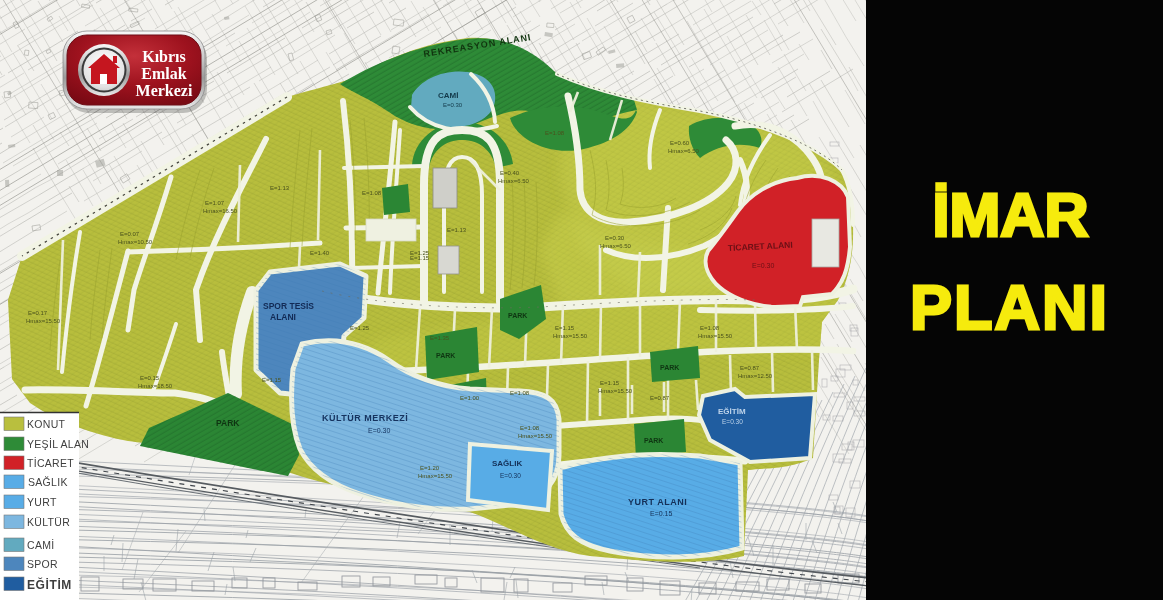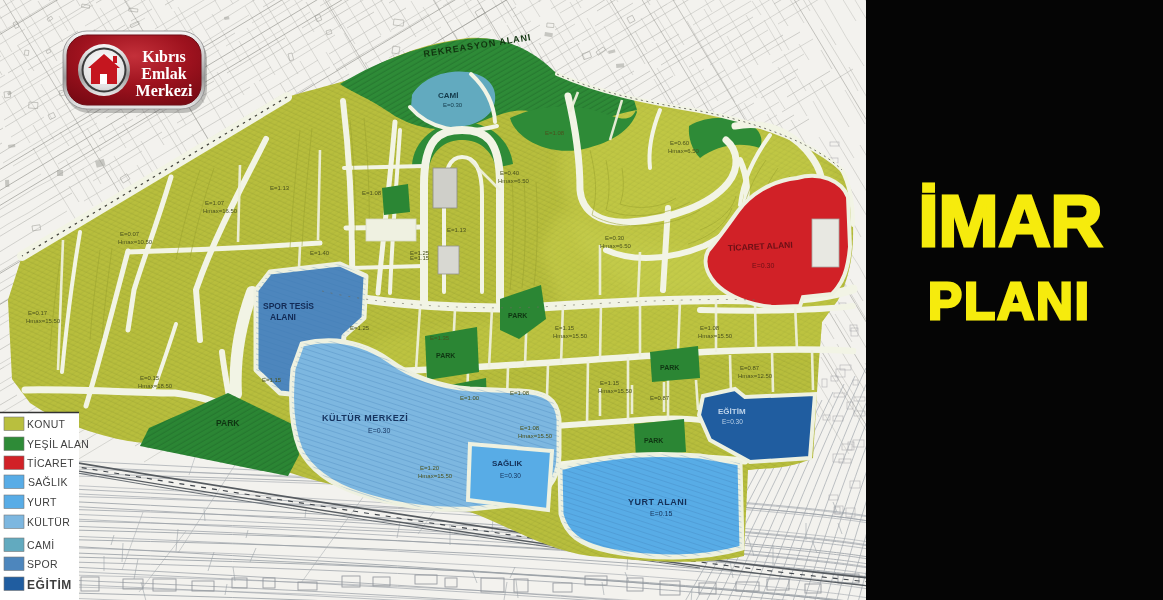--- a/index.html
+++ b/index.html
@@ -1,19 +1,19 @@
 <!DOCTYPE html>
 <html><head>
 <meta charset="utf-8">
 <style>
 html,body{margin:0;padding:0;background:#000;}
 #stage{position:relative;width:1163px;height:600px;overflow:hidden;background:#050505;font-family:"Liberation Sans",sans-serif;}
 #panel{position:absolute;left:866px;top:0;width:297px;height:600px;background:#050505;text-align:center;}
-.t1{position:absolute;left:-4px;width:297px;top:185px;font-size:72px;font-weight:bold;color:#f6eb0d;-webkit-text-stroke:3px #f6eb0d;line-height:1;}
-.t2{position:absolute;left:-5px;width:297px;top:276px;font-size:51px;font-weight:bold;color:#f6eb0d;-webkit-text-stroke:2.8px #f6eb0d;letter-spacing:2px;line-height:1;}
+.t1{position:absolute;left:-4px;width:297px;top:185px;font-size:61px;font-weight:bold;color:#f6eb0d;-webkit-text-stroke:3px #f6eb0d;line-height:1;}
+.t2{position:absolute;left:-5px;width:297px;top:276px;font-size:63px;font-weight:bold;color:#f6eb0d;-webkit-text-stroke:2.8px #f6eb0d;letter-spacing:2px;line-height:1;}
 .t3{position:absolute;left:-3px;width:297px;top:389px;font-size:55px;font-weight:bold;color:#ffffff;-webkit-text-stroke:1.3px #ffffff;line-height:1;}
 .t3 .q{color:#f2e70c;-webkit-text-stroke:1.3px #f2e70c;}
 </style>
 </head>
 <body>
 <div id="stage">
 
 <svg width="866" height="600" viewBox="0 0 866 600" style="position:absolute;left:0;top:0;filter:blur(0.6px)">
 <defs>
 <pattern id="hOlive" width="4.5" height="4.5" patternTransform="rotate(24)" patternUnits="userSpaceOnUse">

